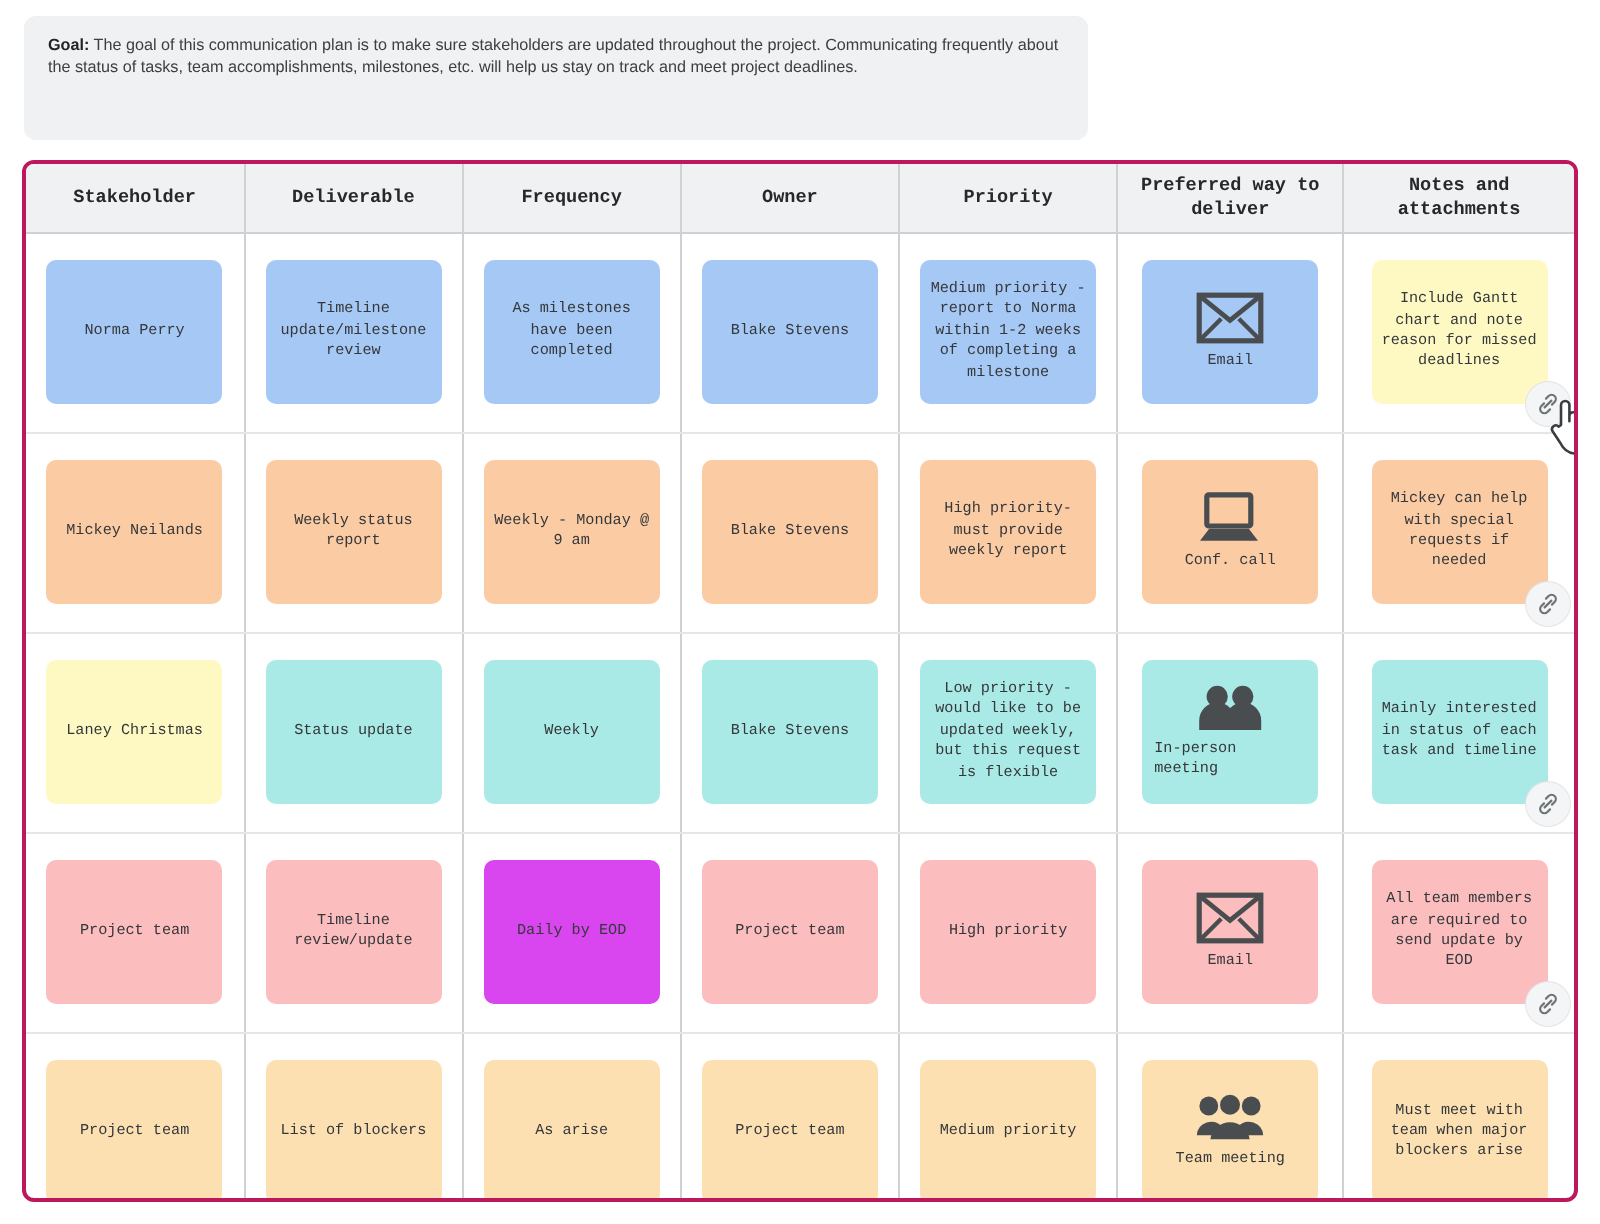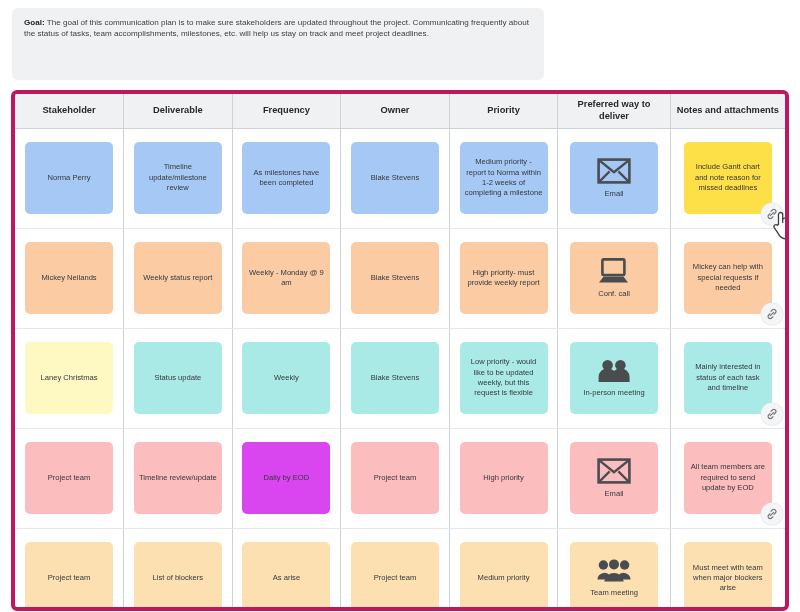--- a/index.html
+++ b/index.html
@@ -10,45 +10,46 @@
     font-family: "Liberation Sans", sans-serif;
     color: #3d4043;
     overflow: hidden;
   }
 
   
   .top-bar {
     display: flex;
     gap: 12px;
     padding: 8px 12px 0 12px;
-    height: 80px;
+    height: 70px;
   }
   .info-card {
     background: #f0f1f2;
     border-radius: 6px;
     padding: 9px 12px;
     font-size: 8.1px;
     line-height: 1.42;
     color: #3d4043;
   }
   .info-card .lbl {
     font-weight: bold;
     color: #222528;
   }
   .card-goal { flex: 0 0 532px; }
   .card-project { flex: 1 1 auto; }
 
   
   .table-wrap {
     margin: 10px 11px 0 11px;
-    border: 4px solid #be185d;
+    border: 2px solid #be185d;
     border-radius: 6px;
     background: #ffffff;
     overflow: hidden;
     height: 521px;
+    font-family: Liberation Mono, monospace;
   }
   table.plan {
     width: 100%;
     height: 100%;
     border-collapse: collapse;
     table-layout: fixed;
   }
   table.plan thead th {
     background: #f0f1f2;
     border-right: 1px solid #cfd2d4;
@@ -187,21 +188,21 @@
                 <svg width="34" height="26" viewBox="0 0 34 26">
                   <rect x="1.6" y="1.6" width="30.8" height="22.8" fill="none" stroke="#4a4d50" stroke-width="2.6"></rect>
                   <path d="M2.6 2.6 L17 14.2 L31.4 2.6" fill="none" stroke="#4a4d50" stroke-width="2.4"></path>
                   <path d="M2.6 23.4 L12.6 13.4 M31.4 23.4 L21.4 13.4" fill="none" stroke="#4a4d50" stroke-width="2.2"></path>
                 </svg>
               </span>
               <span class="icon-label">Email</span>
             </div>
           </td>
           <td>
-            <div class="chip" style="background:#fde047">
+            <div class="chip" style="background:#fef9c3">
               <span>Include Gantt chart and note reason for missed deadlines</span>
               <span class="link-badge">
                 <svg width="12" height="12" viewBox="0 0 12 12">
                   <path d="M4.3 7.7 L7.7 4.3" stroke="#6f7477" stroke-width="1.1" fill="none" stroke-linecap="round"></path>
                   <path d="M5.0 3.3 L6.3 2.0 a2.1 2.1 0 0 1 3.0 3.0 L8.0 6.3" stroke="#6f7477" stroke-width="1.1" fill="none" stroke-linecap="round"></path>
                   <path d="M7.0 8.7 L5.7 10.0 a2.1 2.1 0 0 1 -3.0 -3.0 L4.0 5.7" stroke="#6f7477" stroke-width="1.1" fill="none" stroke-linecap="round"></path>
                 </svg>
               </span>
               <span class="hand-cursor">
                 <svg width="26" height="31" viewBox="0 0 26 31">

